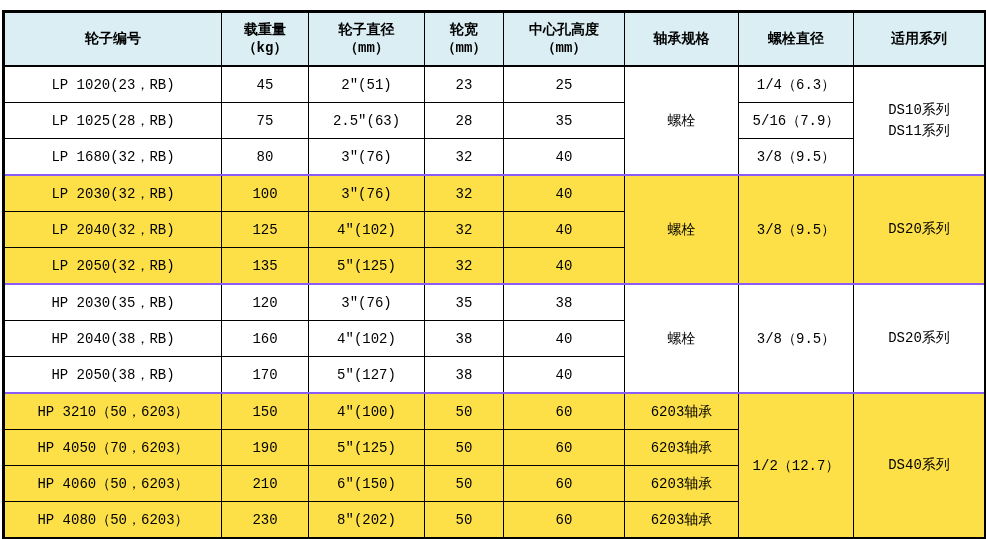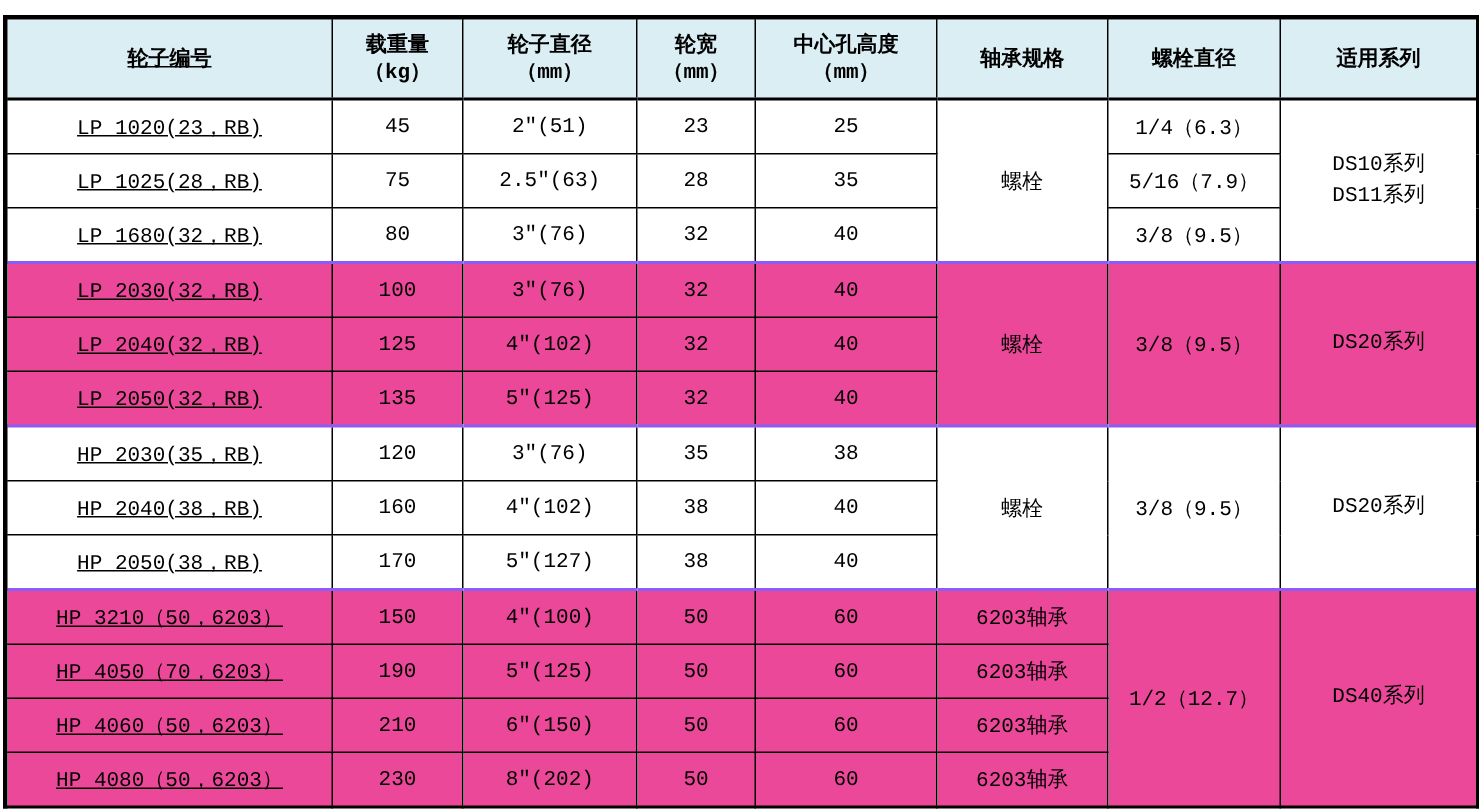--- a/index.html
+++ b/index.html
@@ -31,23 +31,23 @@
     overflow: hidden;
     white-space: nowrap;
   }
   table.spec thead th {
     background: #daeef3;
     font-weight: bold;
     height: 52px;
     border-bottom: 2px solid #000000;
   }
   table.spec td { height: 35px; font-weight: normal; }
-  th.left, td.left { text-align: left; padding-left: 6px; text-decoration: underline; }
+  th.left, td.left { text-align: left; padding-left: 6px; }
   tr.group-start td { border-top: 2px solid #8b5cf6; }
-  tr.shade-blue td { background: #ec4899; }
+  tr.shade-blue td { background: #fde047; }
   tr.shade-white td { background: #ffffff; }
   .hdr-sub { font-weight: bold; }
   .series-line { line-height: 1.45; white-space: nowrap; }
 </style>
 </head>
 <body>
 
 <div class="wrap">
 <table class="spec">
   <colgroup>

